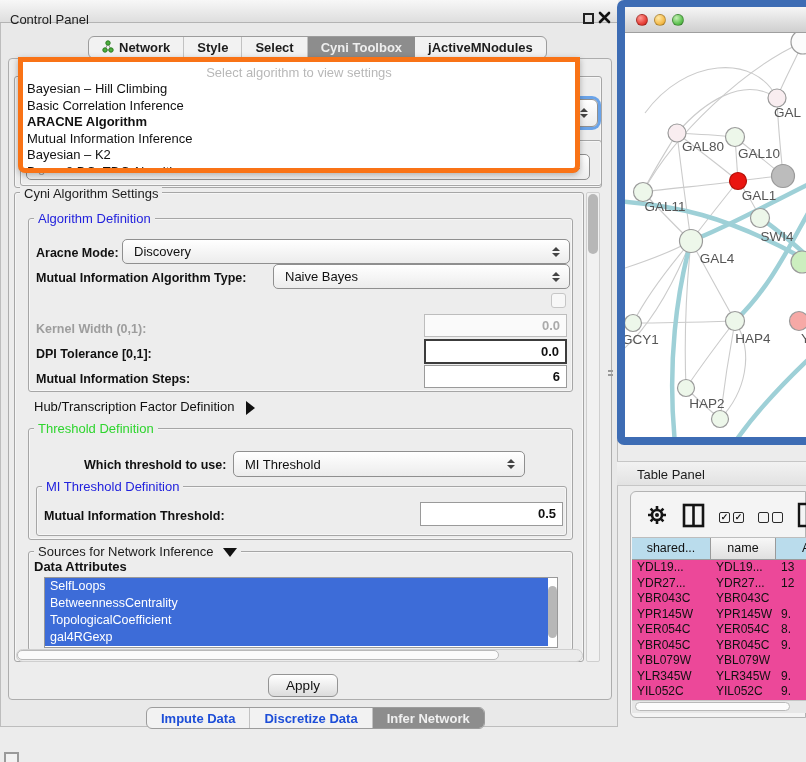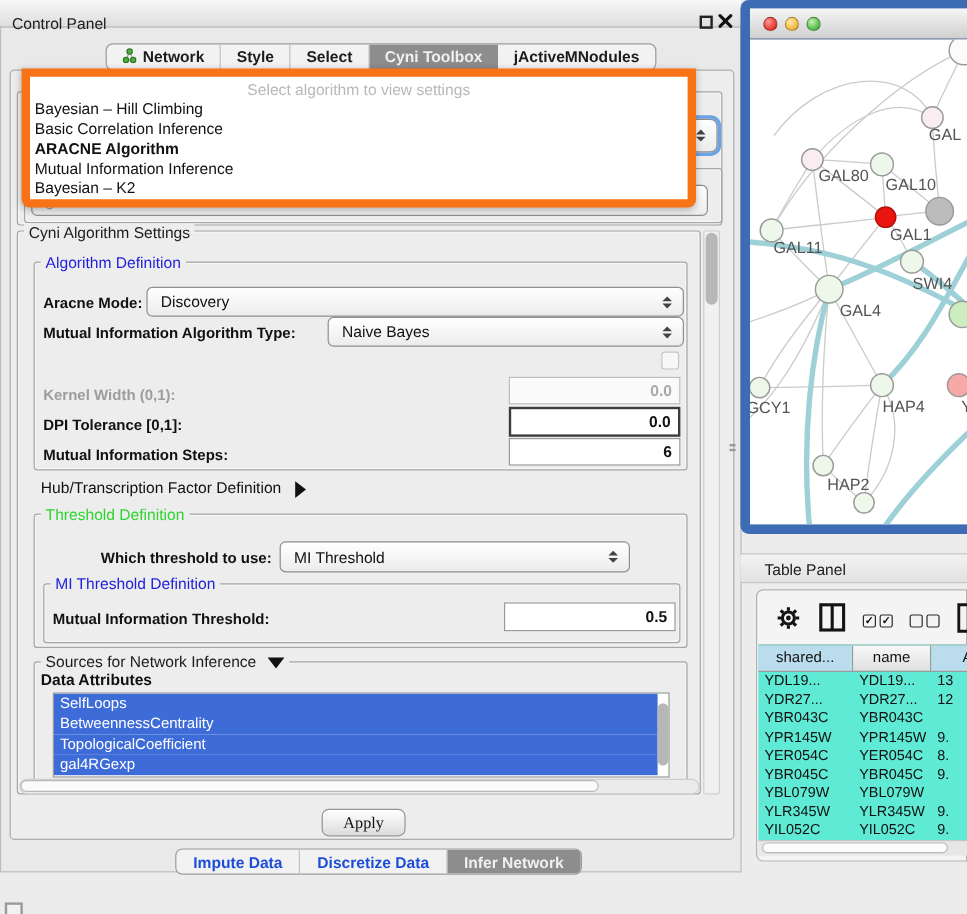--- a/index.html
+++ b/index.html
@@ -47,31 +47,31 @@
 
   .checkbox { position:absolute; width:15px; height:15px; border:1px solid #c6c6c6; border-radius:3px; background:#f7f7f7; }
 
   
   .vtrack { position:absolute; background:#f1f1f1; border:1px solid #cfcfcf; border-radius:2px; }
   .vthumb { position:absolute; background:#b7b7b7; border-radius:6px; }
   .htrack { position:absolute; background:#ebebeb; border:1px solid #cfcfcf; border-radius:7px; }
   .hthumb { position:absolute; background:#fbfbfb; border:1px solid #b9b9b9; border-radius:6px; }
 
   
-  #algo-popup { left:18px; top:57px; width:562px; height:116px; background:#fff; border:7px solid #f97316; border-radius:0 0 7px 7px; box-shadow:0 2px 6px rgba(0,0,0,.28); overflow:hidden; }
+  #algo-popup { left:18px; top:57px; width:562px; height:116px; background:#fff; border:5px solid #f97316; border-radius:0 0 7px 7px; box-shadow:0 2px 6px rgba(0,0,0,.28); overflow:hidden; }
   #popup-prompt { text-align:center; font-size:13px; color:#b8b8b8; height:17px; line-height:17px; margin-top:2px; }
   .popup-item { font-size:13px; color:#111; height:16.5px; line-height:16.5px; padding-left:4px; white-space:nowrap; }
   .popup-item.bold { font-weight:bold; }
 
   
   #attr-list { left:44px; top:577px; width:514px; height:71px; background:#fff; border:1px solid #999; overflow:hidden; }
   .attr-item { width:503px; height:17px; line-height:17px; background:#3d6cd8; color:#fff; font-size:12.5px; padding-left:5px; white-space:nowrap; }
 
   
-  #apply-btn { left:268px; top:674px; width:70px; height:23px; background:linear-gradient(#ffffff,#dcdcdc); border:1px solid #949494; border-radius:6px; font-size:13.5px; color:#111; text-align:center; line-height:21px;font-family:Liberation Serif, serif; }
+  #apply-btn { left:268px; top:674px; width:70px; height:23px; background:linear-gradient(#ffffff,#dcdcdc); border:1px solid #949494; border-radius:6px; font-size:13.5px; color:#111; text-align:center; line-height:21px; }
 
   #bottom-tabbar { left:146px; top:707px; height:22px; display:flex; border:1px solid #9c9c9c; border-radius:6px; overflow:hidden; background:#f2f2f2; }
   .btab { display:flex; align-items:center; padding:0 14px; font-size:13px; font-weight:bold; color:#1d4ed8; border-right:1px solid #c2c2c2; }
   .btab:last-child { border-right:none; }
   .btab.sel { background:#8d8d8d; color:#f0f0f0; border-right:none; }
 
   
   #grip { left:607px; top:368px; width:7px; height:9px; display:flex; flex-direction:column; gap:2px; align-items:center; justify-content:center; }
   #grip i { width:5px; height:2px; background:#9a9a9a; display:block; }
 
@@ -85,21 +85,21 @@
   #net-canvas { left:625px; top:33px; width:181px; height:404px; background:#fff; overflow:hidden; }
 
   
   #tp-titlebar { left:617px; top:461px; width:189px; height:25px; background:linear-gradient(#f2f2f2,#e2e2e2); border-top:1px solid #c6c6c6; border-bottom:1px solid #c6c6c6; }
   #tp-title { left:637px; top:467px; font-size:13px; color:#1c1c1c; }
   #tp-panel { left:630px; top:491px; width:176px; height:227px; background:#f4f4f4; border:1px solid #b3b3b3; border-radius:6px 0 0 6px; }
   #tp-toolbar { left:630px; top:498px; width:176px; height:38px; display:flex; align-items:center; gap:14px; padding-left:16px; overflow:hidden; }
   .tbicon { flex:none; }
   .cb-pair { display:flex; gap:3px; }
   .cb { width:11px; height:11px; border:1.6px solid #2a2a2a; border-radius:2px; font-size:9px; font-weight:bold; color:#111; line-height:9px; text-align:center; }
-  #tp-table { left:632px; top:537px; width:174px; height:164px; background:#5eead4; overflow:hidden; border-top:1px solid #bdbdbd; }
+  #tp-table { left:632px; top:537px; width:174px; height:164px; background:#ec4899; overflow:hidden; border-top:1px solid #bdbdbd; }
   .hdr-row { display:flex; height:22px; }
   .hdr-cell { border-right:1px solid #9a9a9a; border-bottom:1px solid #9a9a9a; font-size:12.5px; color:#111; text-align:center; line-height:21px; flex:none; overflow:hidden; white-space:nowrap; }
   .hdr-blue { background:#badcec; }
   .hdr-gray { background:linear-gradient(#f7f7f7,#e0e0e0); }
   .trow { display:flex; height:15.5px; font-size:12px; color:#111;align-items:center; }
   .tcell { flex:none; overflow:hidden; white-space:nowrap; padding-left:5px; line-height:15.5px; }
   #tp-hscroll-track { left:632px; top:700px; width:174px; height:13px; background:#e7e7e7; border-top:1px solid #c6c6c6; }
   #tp-hscroll-thumb { left:635px; top:702px; width:155px; height:9px; background:#fcfcfc; border:1px solid #b9b9b9; border-radius:5px; }
 
   #corner-icon { left:4px; top:752px; width:15px; height:15px; border:2px solid #9a9a9a; background:#f2f2f2; }

